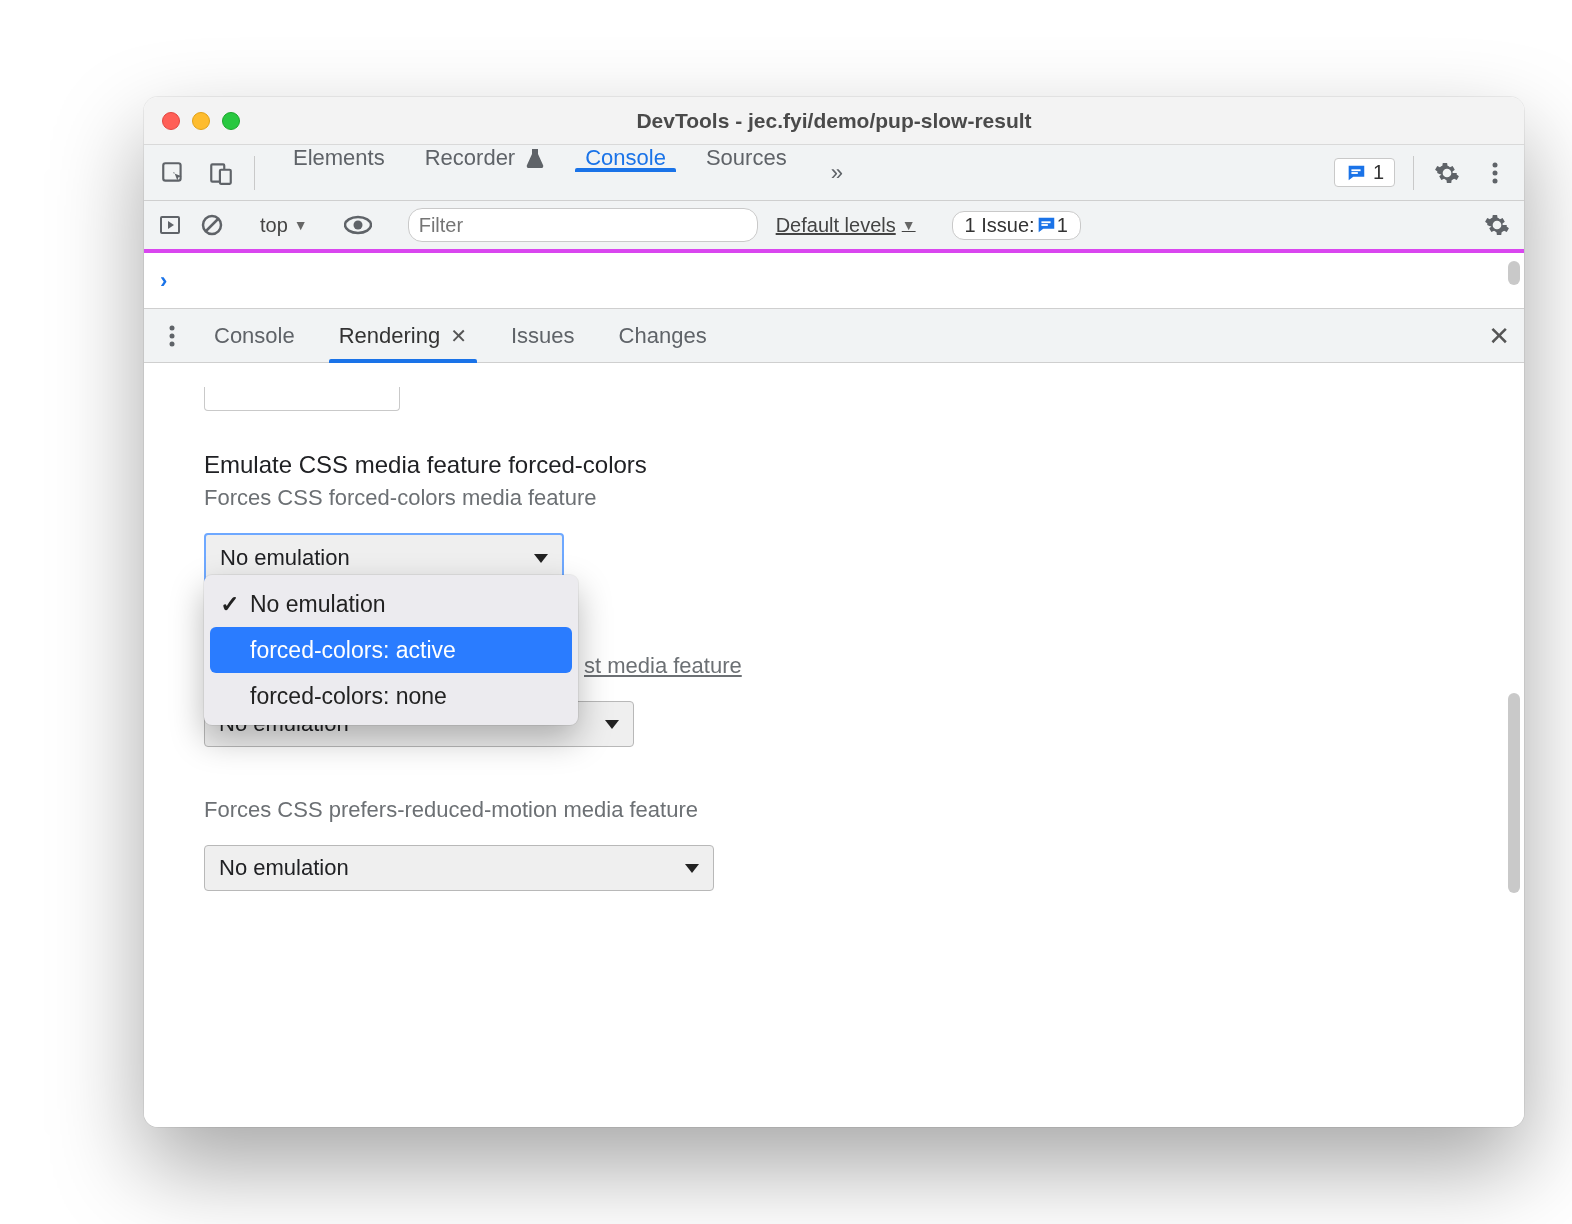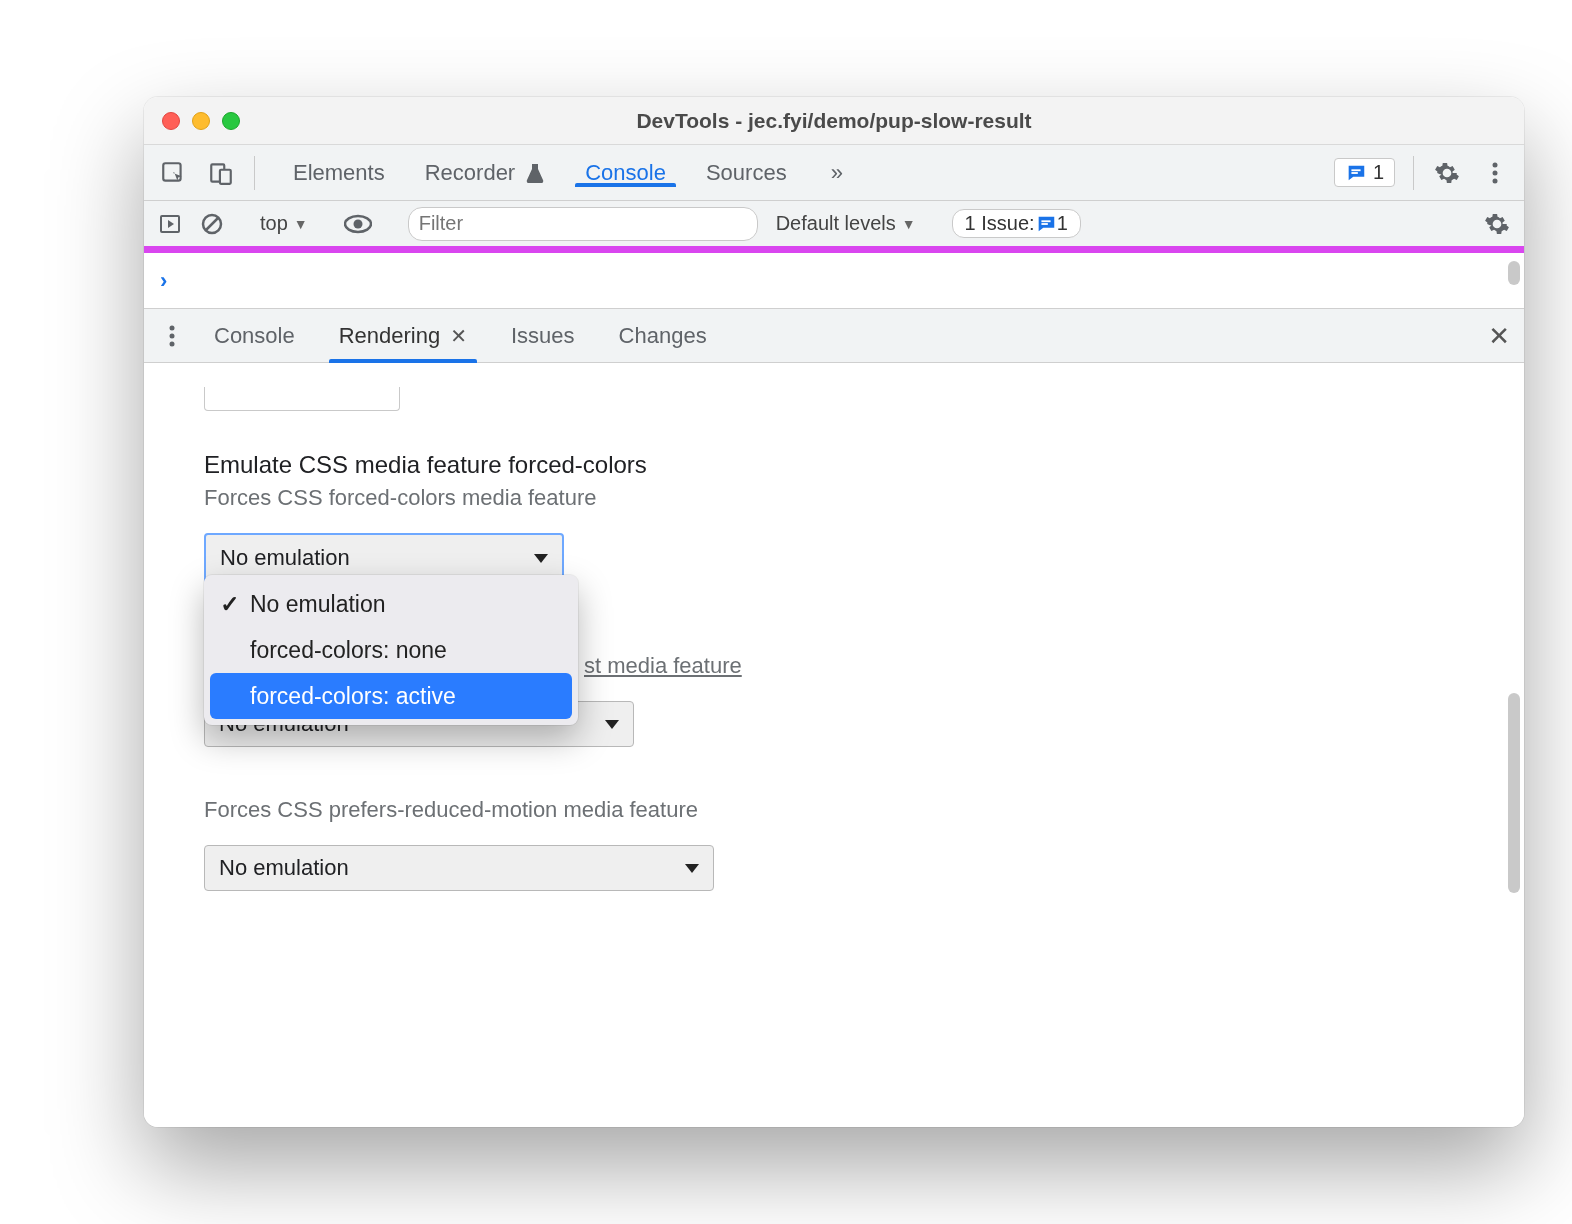--- a/index.html
+++ b/index.html
@@ -69,21 +69,21 @@
     flex-shrink: 0;
     font-size: 22px;
     color: #5f6368;
   }
   .toolbar .vdiv { width: 1px; height: 34px; background: #c9c9c9; }
   .toolbar .iconbtn {
     width: 30px; height: 30px;
     display: flex; align-items: center; justify-content: center;
     color: #5f6368;
   }
-  .tabs-main { display: flex; align-items: center; height: 100%; }
+  .tabs-main { display: flex; align-items: flex-start; height: 100%; }
   .main-tab {
     padding: 0 20px;
     display: flex; align-items: center; gap: 10px;
     color: #5f6368; font-size: 22px;
     position: relative;
   }
   .main-tab.active { color: #1a73e8; }
   .main-tab.active::after {
     content: "";
     position: absolute; left: 10px; right: 10px; bottom: -1px;
@@ -98,37 +98,37 @@
     border-radius: 4px; padding: 2px 10px;
     color: #333; font-size: 20px;
   }
   .badge-bubble svg { color: #1a73e8; }
   .gear, .kebab { color: #555; }
 
   
   .subtoolbar {
     height: 52px;
     background: #f1f3f4;
-    border-bottom: 7px solid #d946ef;
+    border-bottom: 4px solid #d946ef;
     display: flex; align-items: center;
     padding: 0 14px; gap: 18px;
     flex-shrink: 0;
     font-size: 20px; color: #5f6368;
   }
   .dropdown-pill {
     display: flex; align-items: center; gap: 6px;
     color: #444; font-size: 20px;
   }
   .filter-input {
     width: 350px; height: 34px;
     border: 1px solid #c9c9c9; background: #fff;
     border-radius: 14px;
     padding: 0 10px; font-size: 20px; color: #444;
   }
-  .levels { display:flex; align-items:center; gap:6px; color:#444; }
+  .levels { display:flex; align-items:center; gap:6px; color:#444;text-decoration:underline; }
   .issues-pill {
     border: 1px solid #c9c9c9; background: #fff;
     border-radius: 12px; padding: 2px 12px;
     display: flex; align-items: center;
     font-size: 20px; color: #333;
   }
 
   
   .console-row {
     height: 56px;
@@ -413,27 +413,27 @@
           <div class="selectbox focused">
             <span>No emulation</span>
             <span class="tri"></span>
           </div>
 
           <div class="popup" style="left:0; top:124px;">
             <div class="popup-row">
               <span class="chk">✓</span>
               <span>No emulation</span>
             </div>
+            <div class="popup-row highlight">
+              <span class="chk"></span>
+              <span>forced-colors: active</span>
+            </div>
             <div class="popup-row">
               <span class="chk"></span>
               <span>forced-colors: none</span>
-            </div>
-            <div class="popup-row highlight">
-              <span class="chk"></span>
-              <span>forced-colors: active</span>
             </div>
           </div>
         </div>
 
         <div class="sect" style="margin-top:70px;">
           <div class="sect-desc" style="margin-left:380px;text-decoration:underline;">st media feature</div>
           <div class="selectbox" style="width:430px;">
             <span>No emulation</span>
             <span class="tri"></span>
           </div>

